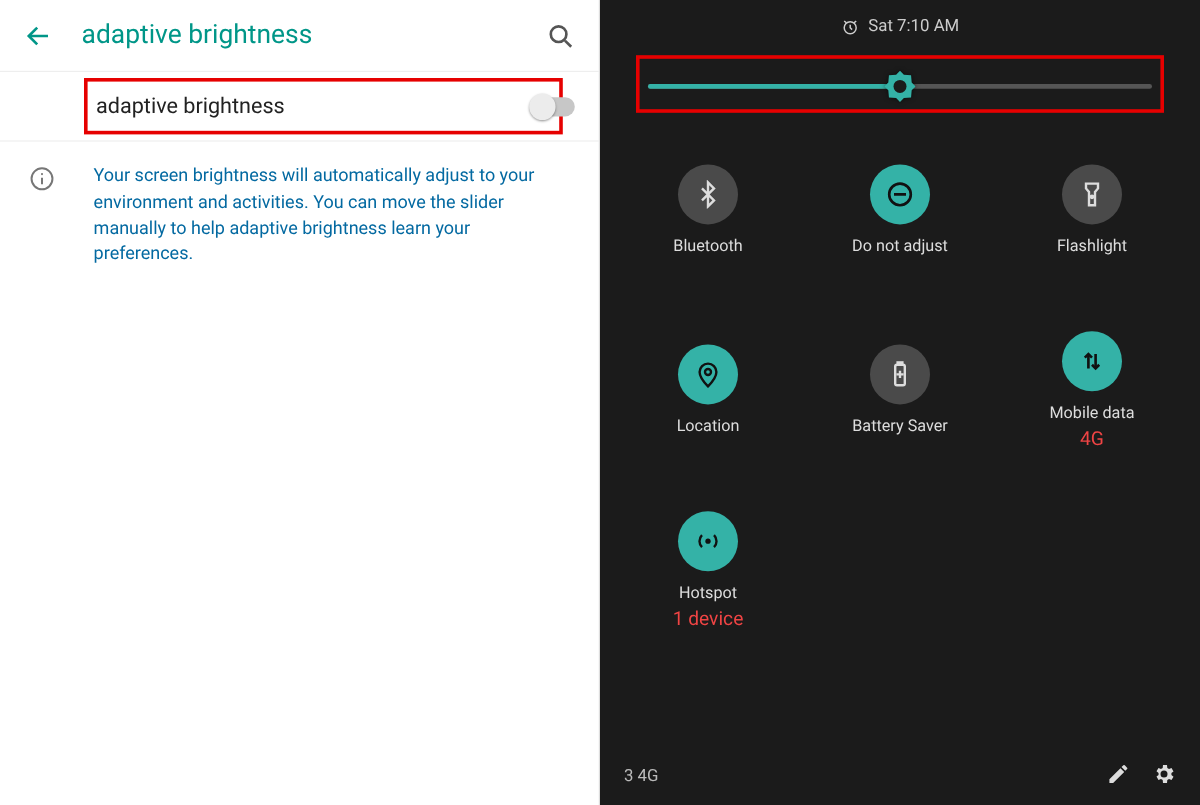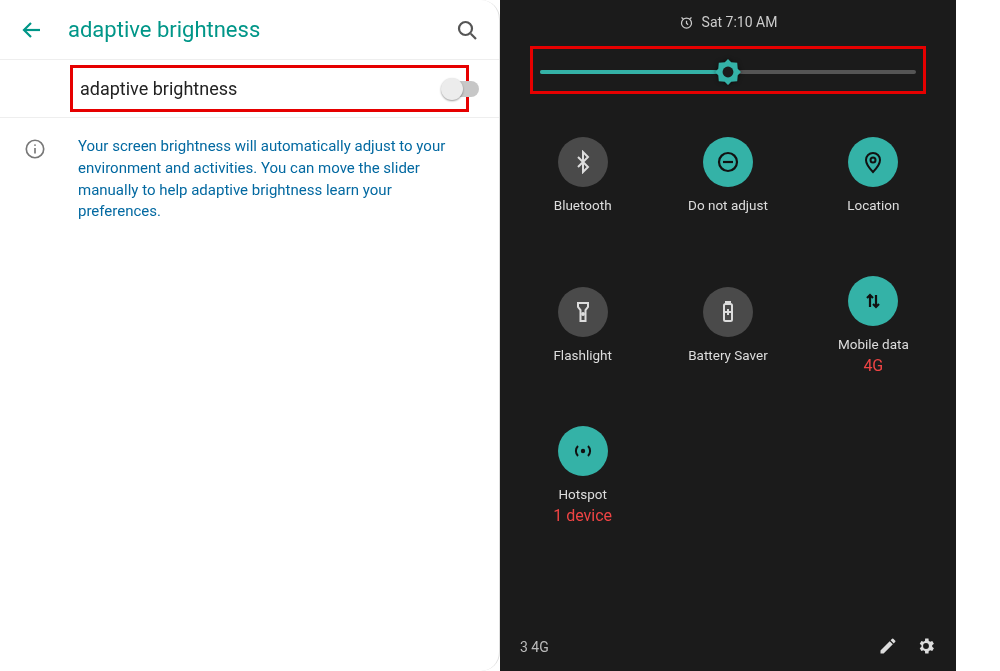--- a/index.html
+++ b/index.html
@@ -9,21 +9,20 @@
     width:1000px; height:671px;
     display:flex;
     background:#fff;
   }
   
   .left {
     width:500px; height:671px;
     background:#fff;
     display:flex; flex-direction:column;
     border-right:1px solid #ddd;
-    border-radius:19px;
   }
   .l-header {
     height:60px;
     display:flex; align-items:center;
     gap:24px;
     padding:0 20px;
     border-bottom:1px solid #eee;
   }
   .l-back { color:#009688; width:24px; height:24px; cursor:pointer;}
   .l-title { color:#009688; font-size:22px; flex:1; }
@@ -54,21 +53,21 @@
   .l-row2 {
     display:flex;
     padding:18px 40px 18px 24px;
     gap:32px;
   }
   .l-info-icon { color:#777; width:22px; height:22px; flex-shrink:0; margin-top:2px;}
   .l-desc { color:#0369a1; font-size:15px; line-height:1.45; }
 
   
   .right {
-    width:456px; height:671px;
+    width:500px; height:671px;
     background:#1b1b1b;
     color:#e4e4e4;
     position:relative;
     display:flex; flex-direction:column;
   }
   .r-status {
     padding:14px 0 6px;
     text-align:center;
     font-size:14px; color:#ccc;
     display:flex; justify-content:center; align-items:center; gap:8px;
@@ -215,37 +214,37 @@
       <div class="tile-circle on">
         <svg viewBox="0 0 24 24" fill="none" stroke="currentColor" stroke-width="2.2">
             <circle cx="12" cy="12" r="9"></circle>
             <line x1="7" y1="12" x2="17" y2="12"></line>
           </svg>
       </div>
       <span class="tile-label">Do not adjust</span>
     </div>
 
     <div class="tile">
+      <div class="tile-circle off">
+        <svg viewBox="0 0 24 24" fill="none" stroke="currentColor" stroke-width="2">
+            <path d="M7 3h10v4l-2.5 3v11h-5V10L7 7z"></path>
+            <circle cx="12" cy="14" r="1" fill="currentColor"></circle>
+          </svg>
+      </div>
+      <span class="tile-label">Flashlight</span>
+    </div>
+
+    <div class="tile">
       <div class="tile-circle on">
         <svg viewBox="0 0 24 24" fill="none" stroke="currentColor" stroke-width="2">
             <path d="M12 22s7-7.2 7-12a7 7 0 10-14 0c0 4.8 7 12 7 12z"></path>
             <circle cx="12" cy="10" r="2.5"></circle>
           </svg>
       </div>
       <span class="tile-label">Location</span>
-    </div>
-
-    <div class="tile">
-      <div class="tile-circle off">
-        <svg viewBox="0 0 24 24" fill="none" stroke="currentColor" stroke-width="2">
-            <path d="M7 3h10v4l-2.5 3v11h-5V10L7 7z"></path>
-            <circle cx="12" cy="14" r="1" fill="currentColor"></circle>
-          </svg>
-      </div>
-      <span class="tile-label">Flashlight</span>
     </div>
 
     <div class="tile">
       <div class="tile-circle off">
         <svg viewBox="0 0 24 24" fill="none" stroke="currentColor" stroke-width="2">
             <rect x="8" y="4" width="8" height="17" rx="1.5"></rect>
             <rect x="10" y="2" width="4" height="2"></rect>
             <line x1="12" y1="9" x2="12" y2="15"></line>
             <line x1="9" y1="12" x2="15" y2="12"></line>
           </svg>

